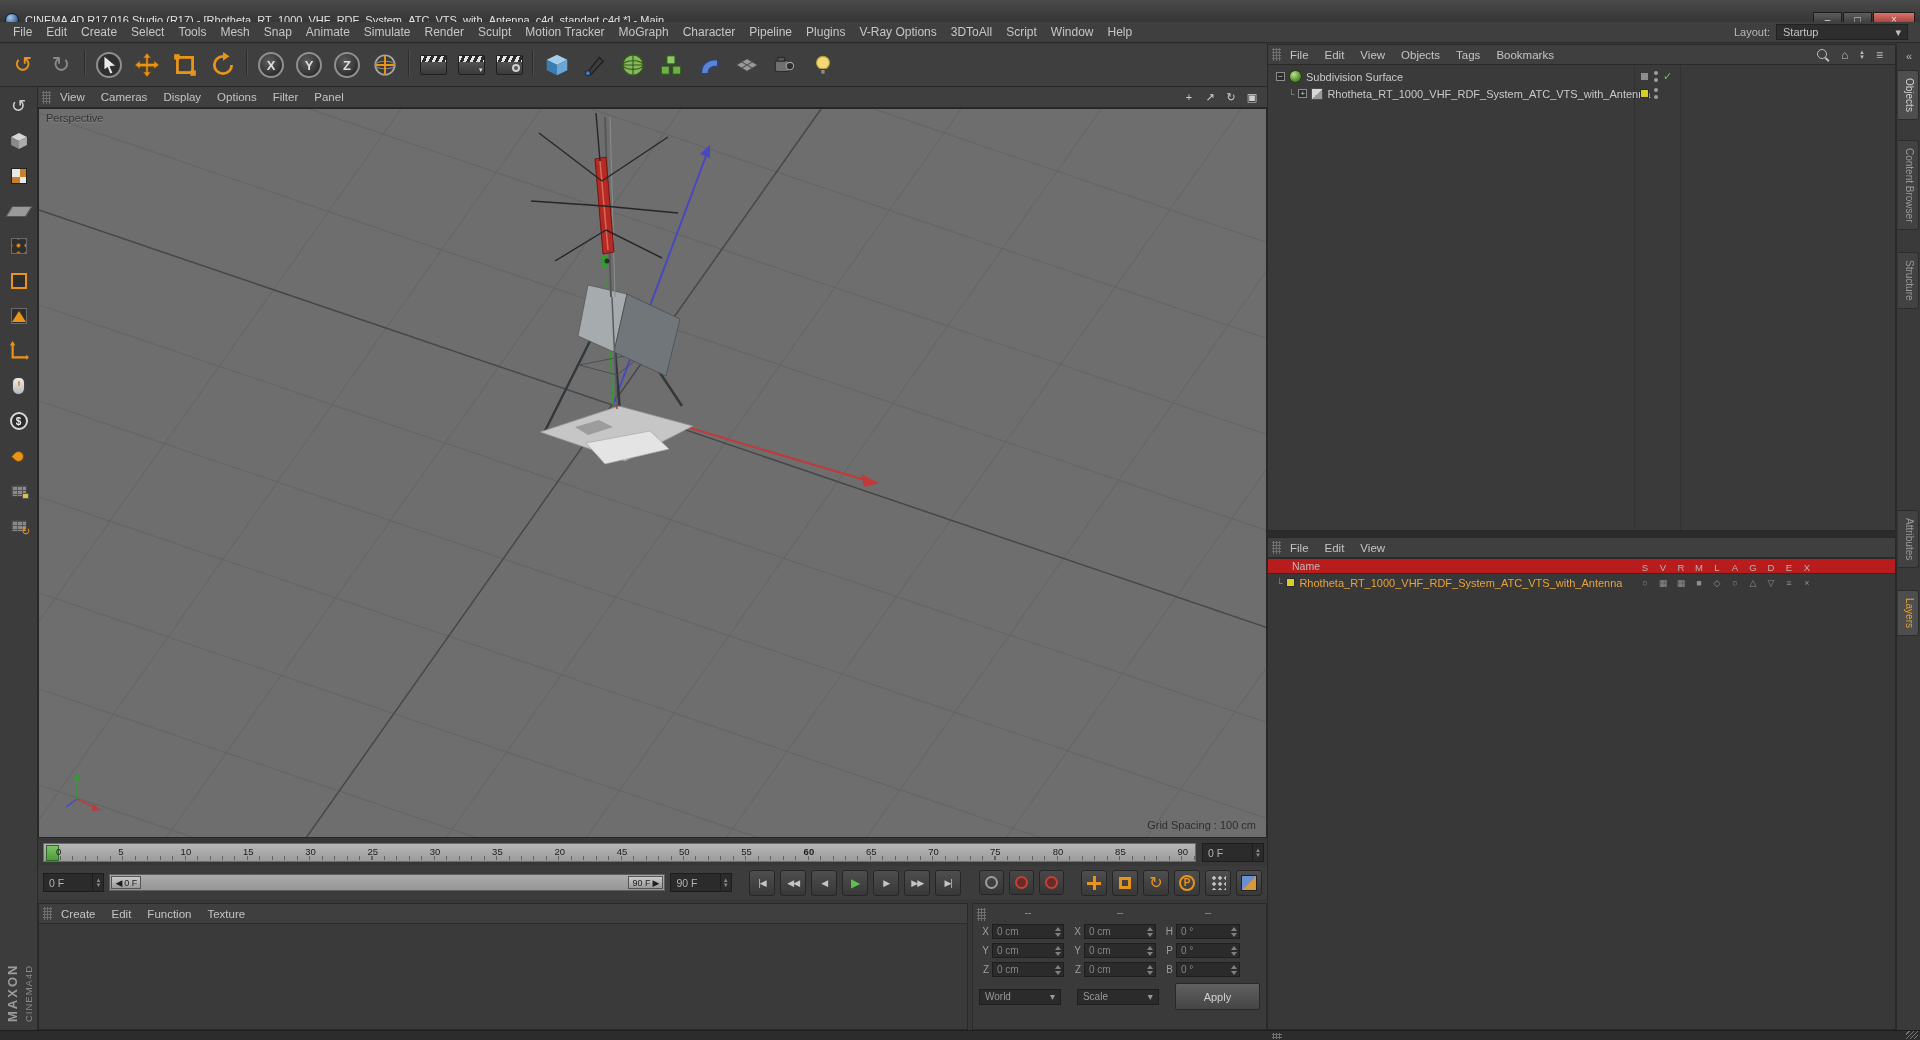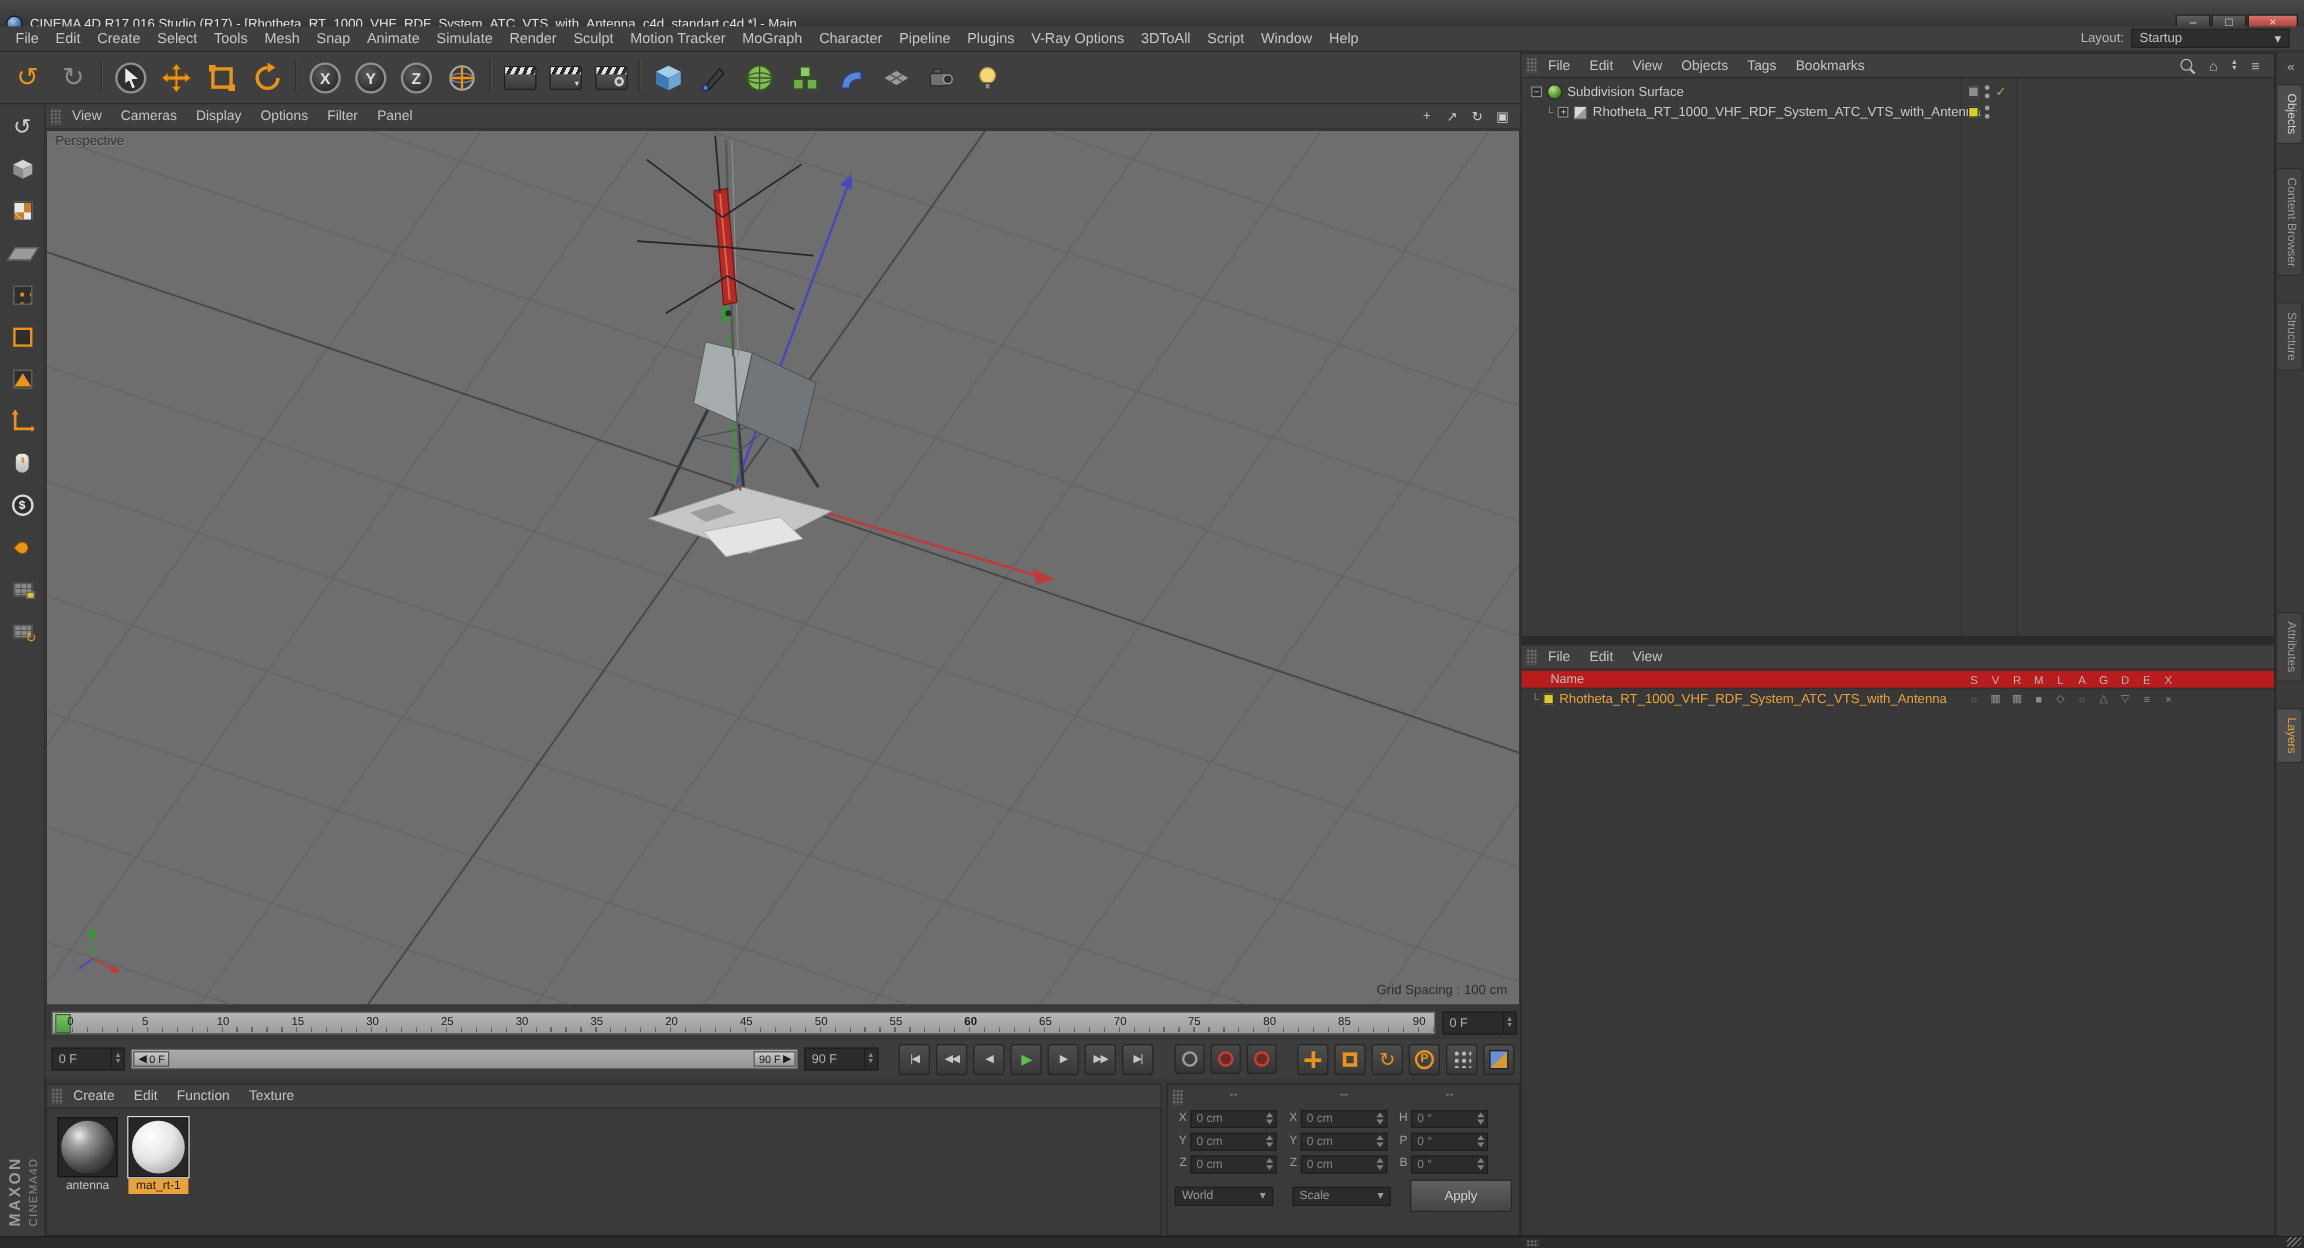--- a/index.html
+++ b/index.html
@@ -684,34 +684,20 @@
   </div>
 
   <div id="materials-panel" class="abs">
     <div class="panel-menu-row">
       <span class="grip"></span>
       <span class="pm-item">Create</span>
       <span class="pm-item">Edit</span>
       <span class="pm-item">Function</span>
       <span class="pm-item">Texture</span>
     </div>
-    <div id="mat-body">
-      <div class="mat">
-        <div class="mat-thumb">
-            <span class="sphere dark"></span>
-          </div>
-        <div class="mat-label">antenna</div>
-      </div>
-      <div class="mat selected">
-        <div class="mat-thumb">
-            <span class="sphere light"></span>
-          </div>
-        <div class="mat-label">mat_rt-1</div>
-      </div>
-    </div>
   </div>
 
   <div id="coords-panel" class="abs">
     <div id="coords-head">
       <span class="grip"></span>
       <span class="chead" style="left:33px">--</span>
       <span class="chead" style="left:125px">--</span>
       <span class="chead" style="left:213px">--</span>
     </div>
     <div id="coords-grid">

